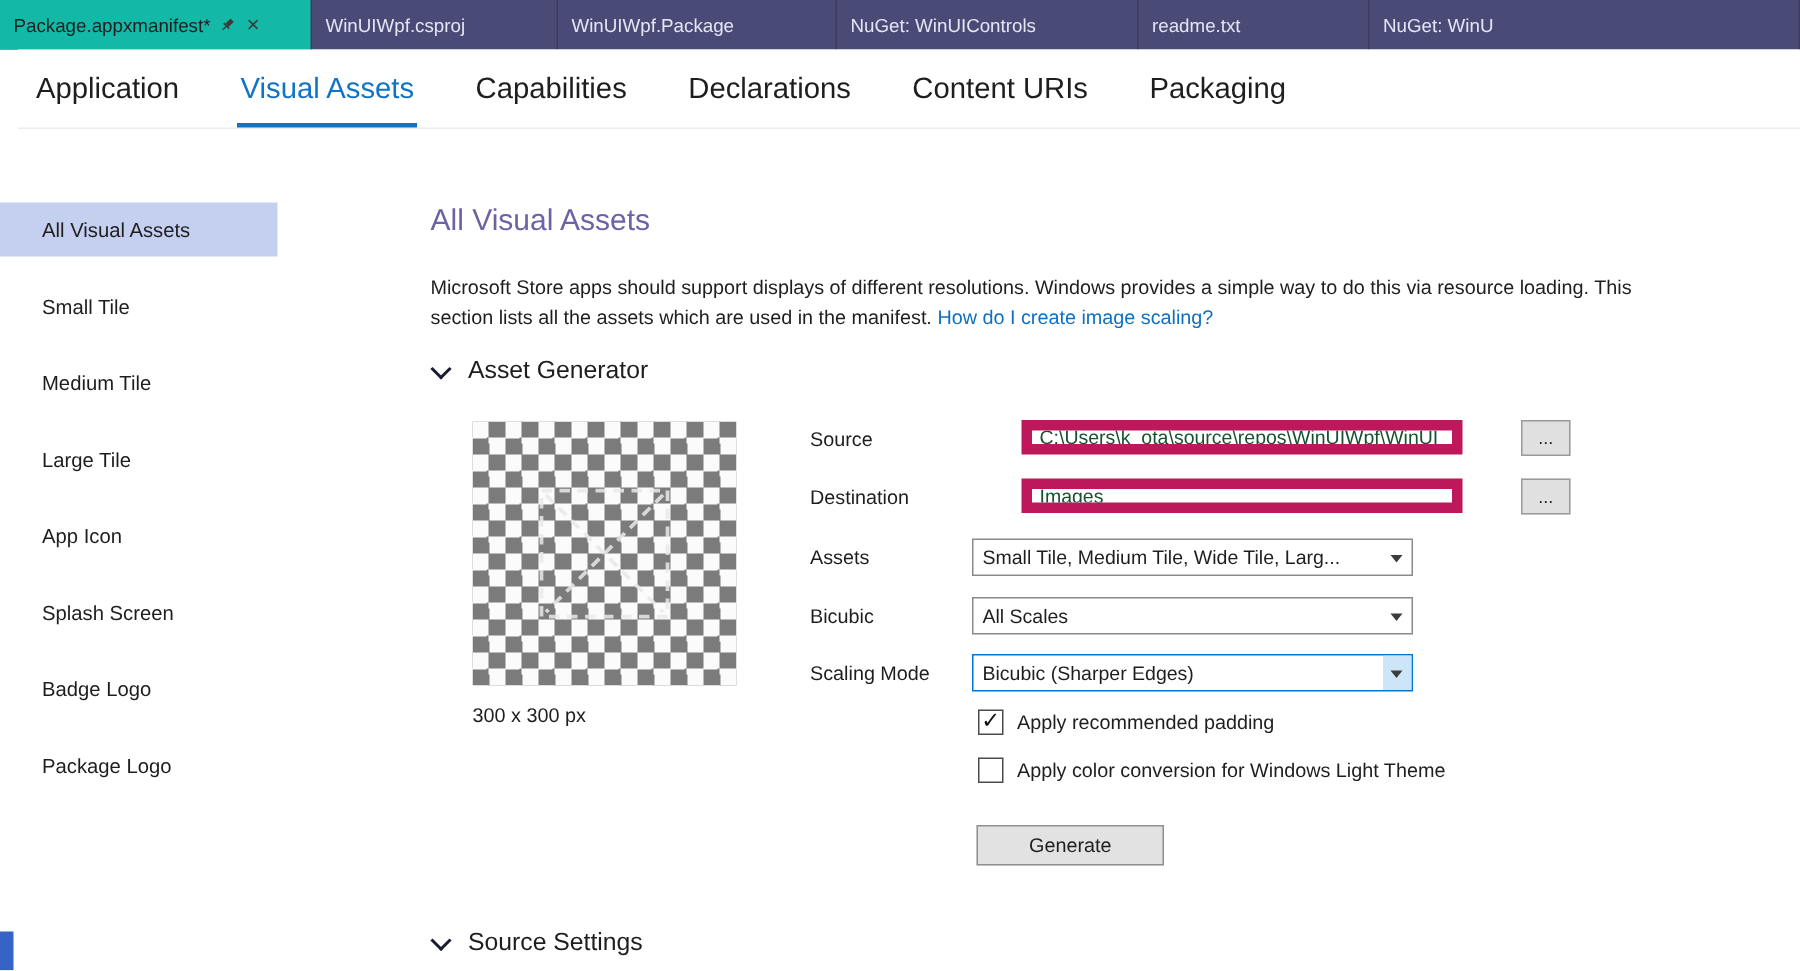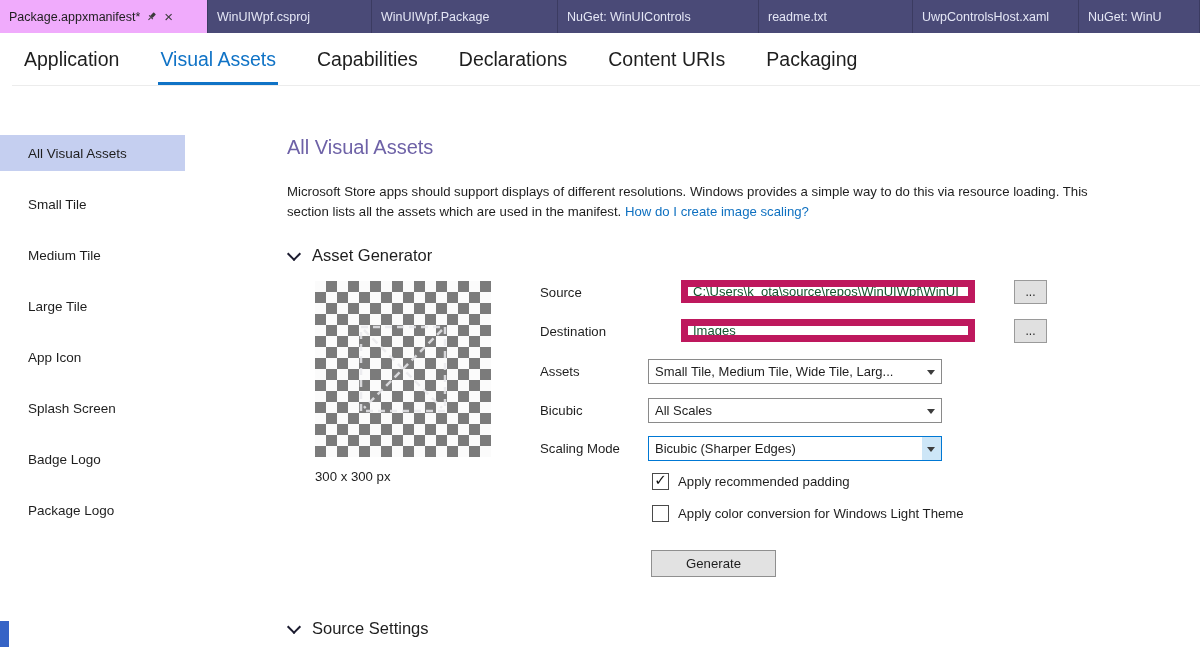--- a/index.html
+++ b/index.html
@@ -3,21 +3,21 @@
 <meta charset="utf-8">
 <style>
   html,body{margin:0;padding:0;background:#fff;}
   .screen{position:relative;width:1200px;height:647px;background:#fff;overflow:hidden;
           font-family:"Liberation Sans","DejaVu Sans",sans-serif;color:#1E1E1E;}
 
   
   .doc-tabbar{position:absolute;top:0;left:0;width:100%;height:33px;background:#4A4A77;display:flex;}
   .doc-tab{height:100%;display:flex;align-items:center;gap:6px;padding:0 9px;font-size:12.5px;
            color:#E4E6F5;border-right:1px solid #3B3B61;box-sizing:border-box;white-space:nowrap;overflow:hidden;cursor:default;}
-  .doc-tab.active{background:#f0abfc;color:#1E1E1E;text-align:right;}
+  .doc-tab.active{background:#14b8a6;color:#1E1E1E;text-align:right;}
   .doc-tab .tab-label{overflow:hidden;}
   .pin-ic{display:flex;align-items:center;}
   .close-ic{font-size:15px;line-height:1;color:#3A3A3A;padding:0 1px;}
 
   
   .editor-tabs{position:absolute;top:33px;left:12px;width:100%;height:53px;background:#fff;display:flex;
                align-items:stretch;padding-left:12px;box-sizing:border-box;border-bottom:1px solid #ECECEC;}
   .etab{display:flex;align-items:center;margin-right:41px;font-size:19.5px;color:#1E1E1E;position:relative;cursor:default;}
   .etab.selected{color:#1073C6;}
   .etab.selected::after{content:"";position:absolute;left:-2px;right:-2px;bottom:0;height:3px;background:#1073C6;}
@@ -97,23 +97,20 @@
     </div>
     <div class="doc-tab" style="width:186px">
       <span class="tab-label">WinUIWpf.Package</span>
     </div>
     <div class="doc-tab" style="width:201px">
       <span class="tab-label">NuGet: WinUIControls</span>
     </div>
     <div class="doc-tab" style="width:154px">
       <span class="tab-label">readme.txt</span>
     </div>
-    <div class="doc-tab" style="width:166px">
-      <span class="tab-label">UwpControlsHost.xaml</span>
-    </div>
     <div class="doc-tab" style="flex:1">
       <span class="tab-label">NuGet: WinU</span>
     </div>
   </div>
 
   <div class="editor-tabs">
     <div class="etab">
         <span>Application</span>
       </div>
     <div class="etab selected">
@@ -143,21 +140,21 @@
     <div class="side-item">Badge Logo</div>
     <div class="side-item">Package Logo</div>
   </div>
 
   <div class="page-heading">All Visual Assets</div>
   <div class="page-desc">
     <span>Microsoft Store apps should support displays of different resolutions. Windows provides a simple way to do this via resource loading. This section lists all the assets which are used in the manifest.</span>
     <a href="#">How do I create image scaling?</a>
   </div>
 
-  <div class="section-hdr" style="left:289px;top:246px;justify-content:flex-end;">
+  <div class="section-hdr" style="left:289px;top:238px;justify-content:flex-end;">
     <span class="chev"></span>
     <span>Asset Generator</span>
   </div>
 
   <div class="checker">
     <svg class="placeholder" width="88" height="88" viewBox="0 0 88 88">
       <rect x="2" y="2" width="84" height="84" fill="none" stroke="#E9E9EC" stroke-width="2.5" stroke-dasharray="7 5" opacity="0.85"></rect>
       <line x1="5" y1="5" x2="83" y2="83" stroke="#E9E9EC" stroke-width="2.5" stroke-dasharray="7 5" opacity="0.85"></line>
       <line x1="83" y1="5" x2="5" y2="83" stroke="#E9E9EC" stroke-width="2.5" stroke-dasharray="7 5" opacity="0.85"></line>
     </svg>

